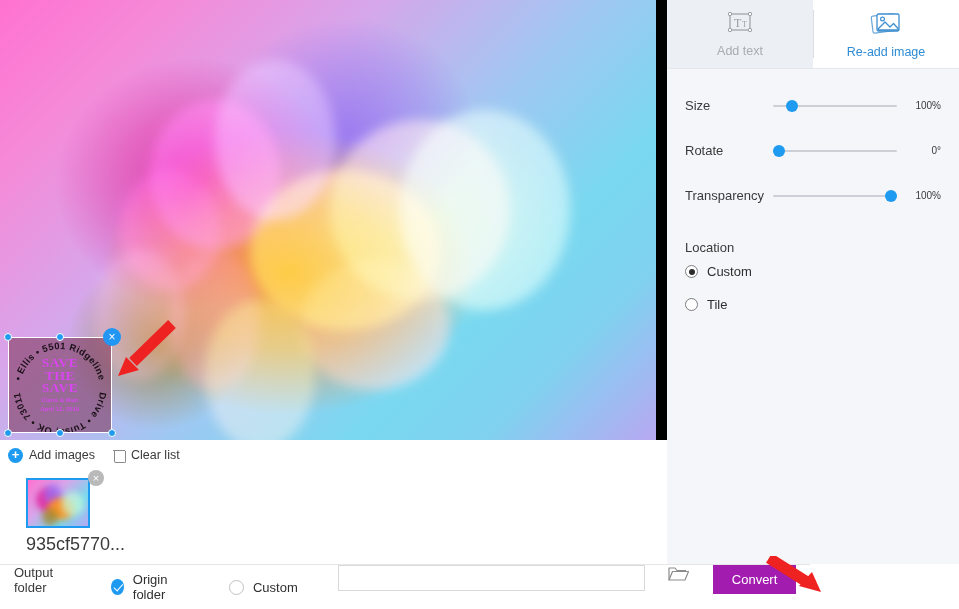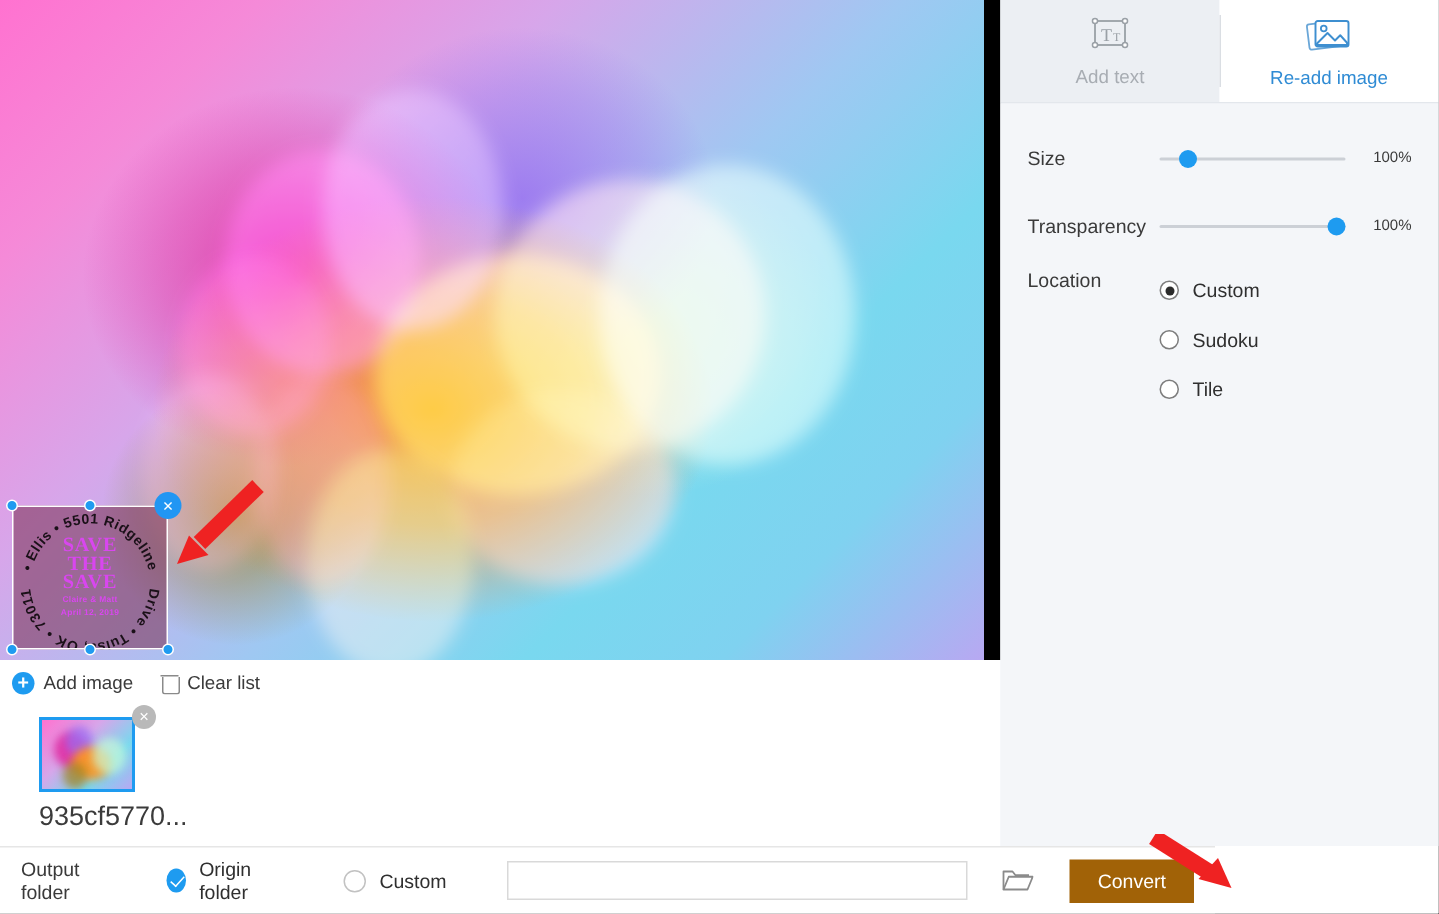--- a/index.html
+++ b/index.html
@@ -112,56 +112,56 @@
   .tabs-underline{ position:absolute; left:0; top:68px; width:292px; height:1px; background:#e3e7ec; }
 
   .settings { position:absolute; left:0; top:69px; width:292px; height:495px; background:#f4f6f9; padding:14px 18px 0 18px; }
   .row { display:flex; align-items:center; height:45px; }
   .row-label { width:88px; font-size:13px; color:#3a3a3a; }
   .slider { position:relative; flex:1; height:18px; }
   .track { position:absolute; left:0; right:0; top:8px; height:2px; background:#ccd0d6; border-radius:2px; }
   .thumb { position:absolute; top:3px; width:12px; height:12px; border-radius:50%; background:#1e9bf0; }
   .row-value { width:44px; text-align:right; font-size:10px; color:#3a3a3a; }
 
-  .loc-block { display:flex; margin-top:4px; }
+  .loc-block { display:flex; margin-top:20px;flex-direction:column; }
   .loc-label { width:88px; font-size:13px; color:#3a3a3a; padding-top:2px; }
   .radios { flex:1; }
   .radio-row { display:flex; align-items:center; gap:9px; height:33px; cursor:pointer; font-size:13px; color:#2f2f2f;}
   .radio {
     width:13px; height:13px; border-radius:50%; border:1px solid #7d7d7d; background:#fff;
     position:relative; flex:0 0 auto;
   }
   .radio.checked:after{
     content:""; position:absolute; left:2.5px; top:2.5px; width:6px; height:6px;
     border-radius:50%; background:#2b2b2b;
   }
 
   
   .bottom-bar {
     position:absolute; left:0; top:564px; width:810px; height:45px;
-    background:#fff; border-top:1px solid #e6e6e6; display:flex; align-items:center; padding:0 14px;
+    background:#fff; border-top:1px solid #e6e6e6; display:flex; padding:0 14px;
   }
   .out-label { font-size:13px; color:#3a3a3a; margin-right:36px; }
   .check-opt { display:flex; align-items:center; gap:9px; font-size:13px; color:#2f2f2f; cursor:pointer; margin-right:40px;}
   .chk-on {
     width:16px; height:16px; border-radius:50%; background:#1e9bf0; position:relative;
   }
   .chk-on:after{
     content:""; position:absolute; left:4.5px; top:3.3px; width:4px; height:7.5px;
     border:solid #fff; border-width:0 1.8px 1.8px 0; transform:rotate(42deg);
   }
   .chk-off { width:15px; height:15px; border-radius:50%; border:1px solid #c2c2c2; background:#fff; }
   .path-input {
     width:375px; height:26px; border:1px solid #d9d9d9; background:#fff; font-size:12px;
     padding:0 6px; color:#333; outline:none; font-family:"Liberation Sans",sans-serif;
   }
   .folder-ic { margin-left:22px; width:22px; height:18px; position:relative; cursor:pointer; }
   .folder-ic svg { display:block; }
   .convert-btn {
-    margin-left:24px; width:102px; height:29px; background:#a16207; color:#fff;
+    margin-left:24px; width:102px; height:29px; background:#a21caf; color:#fff;
     font-size:13px; display:flex; align-items:center; justify-content:center; cursor:pointer;
     border:none; font-family:"Liberation Sans", sans-serif;
   }
 
   
   .arrow { position:absolute; pointer-events:none; }
 </style>
 </head>
 <body>
 
@@ -212,21 +212,21 @@
         <div class="handle h-bl"></div>
         <div class="handle h-bc"></div>
         <div class="handle h-br"></div>
         <div class="stamp-close">×</div>
       </div>
     </div>
 
     <div class="list-toolbar">
       <div class="tb-btn">
         <span class="plus-ic">+</span>
-        <span>Add image</span>
+        <span>Add images</span>
       </div>
       <div class="tb-btn">
         <span class="trash-ic"></span>
         <span>Clear list</span>
       </div>
     </div>
 
     <div class="thumb-strip">
       <div class="thumb-item">
         <div class="thumb-box">
@@ -276,43 +276,47 @@
 
       <div class="row">
         <div class="row-label">Size</div>
         <div class="slider">
           <div class="track"></div>
           <div class="thumb" id="thumb-size" style="left: 13.44px;"></div>
         </div>
         <div class="row-value">100%</div>
       </div>
 
+      <div class="row">
+        <div class="row-label">Rotate</div>
+        <div class="slider">
+          <div class="track"></div>
+          <div class="thumb" id="thumb-rotate" style="left: 0px;"></div>
+        </div>
+        <div class="row-value">0°</div>
+      </div>
 
       <div class="row">
         <div class="row-label">Transparency</div>
         <div class="slider">
           <div class="track"></div>
           <div class="thumb" id="thumb-transparency" style="left: 112px;"></div>
         </div>
         <div class="row-value">100%</div>
       </div>
 
       <div class="loc-block">
         <div class="loc-label">Location</div>
         <div class="radios">
           <div class="radio-row">
             <span class="radio checked"></span>
             <span>Custom</span>
           </div>
           <div class="radio-row">
             <span class="radio"></span>
-            <span>Sudoku</span>
-          </div>
-          <div class="radio-row">
-            <span class="radio"></span>
             <span>Tile</span>
           </div>
         </div>
       </div>
 
     </div>
   </div>
 
   <div class="bottom-bar">
     <div class="out-label">Output folder</div>

